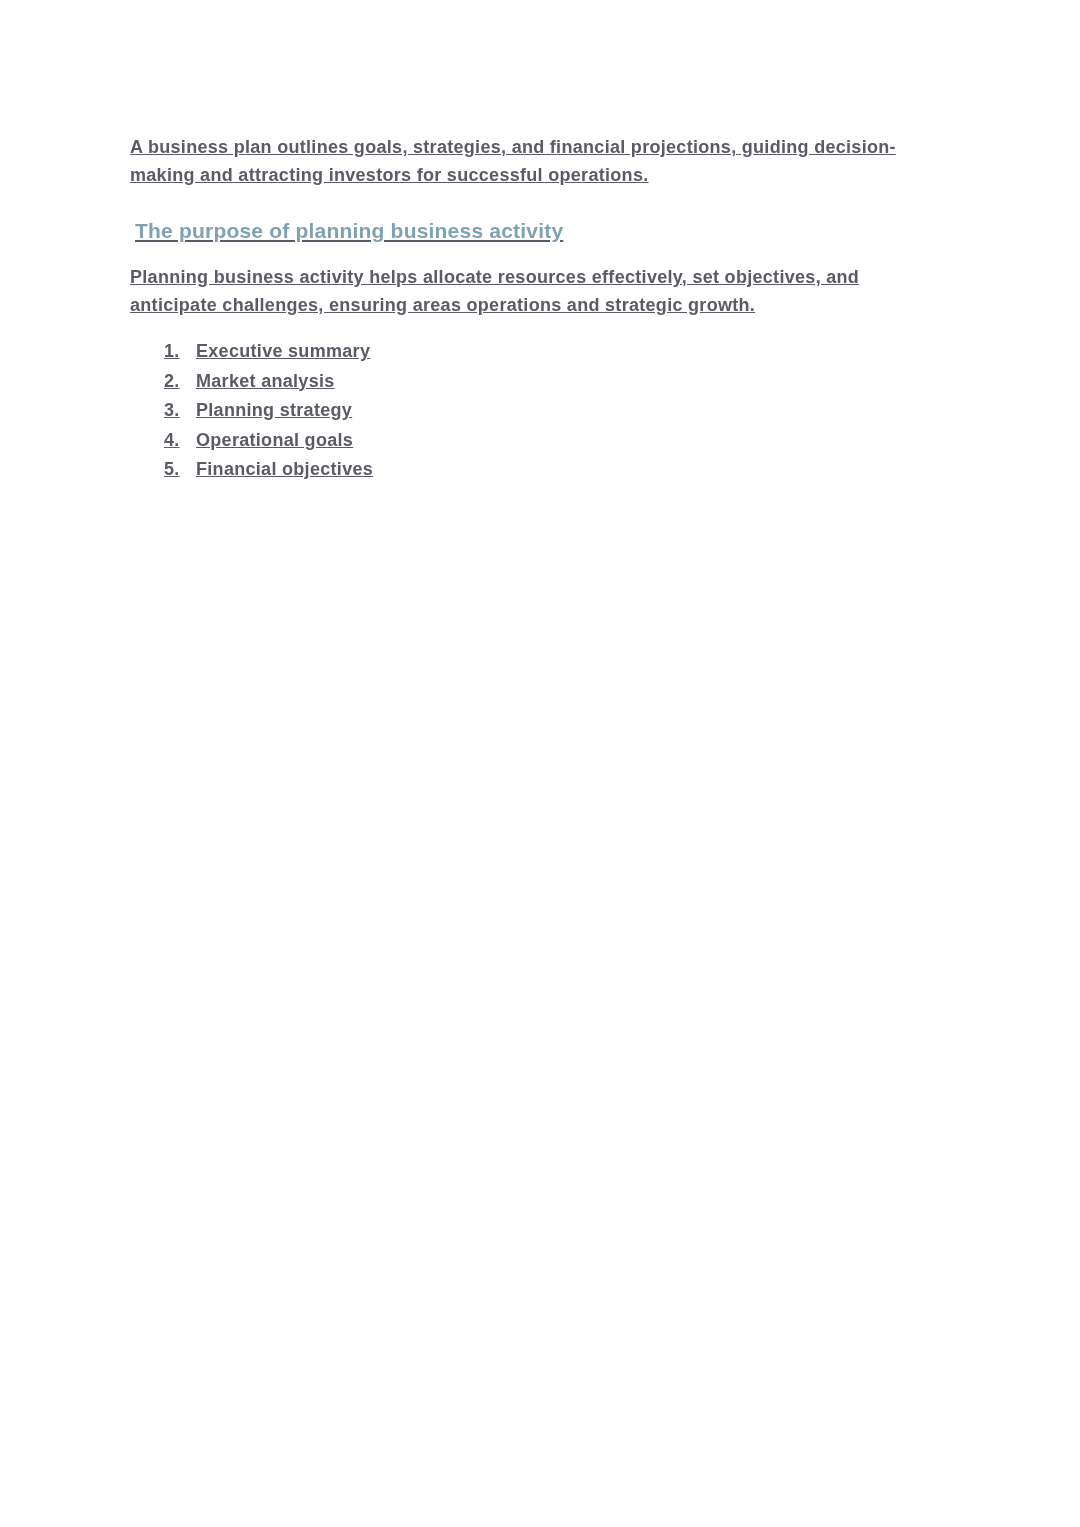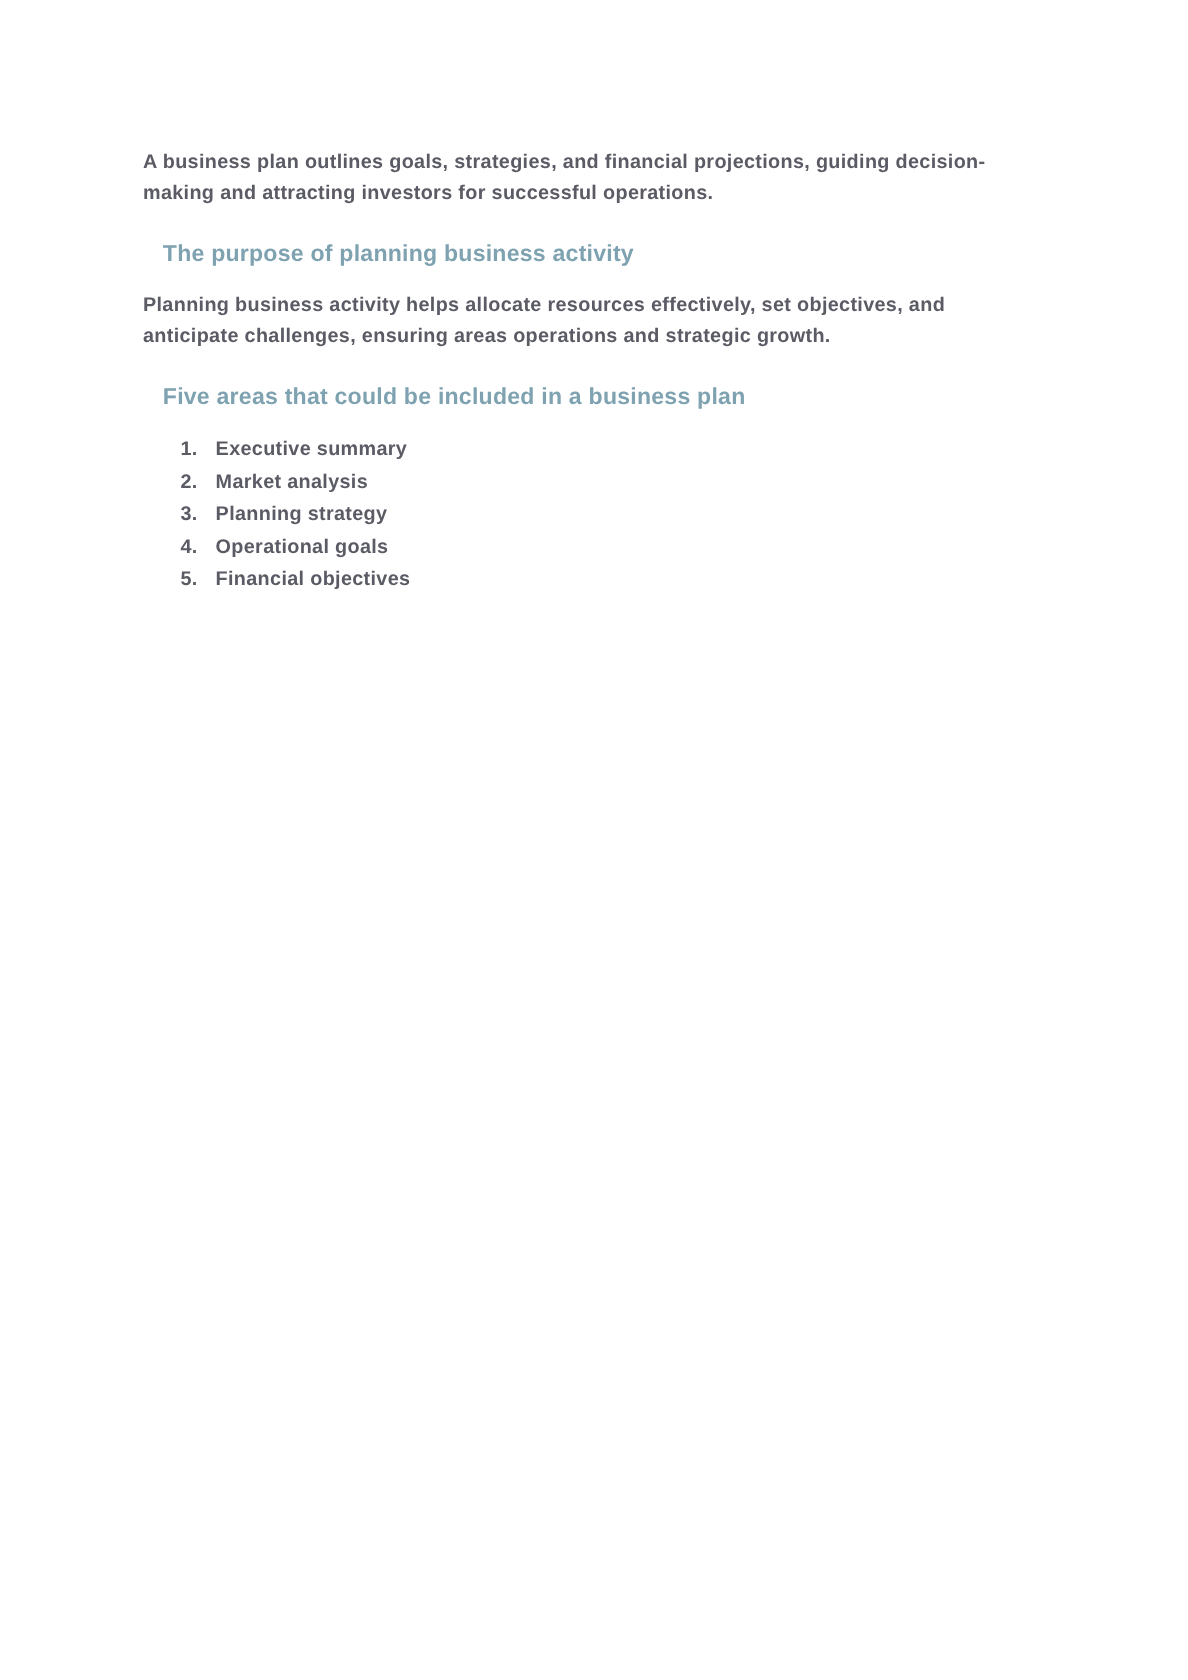--- a/index.html
+++ b/index.html
@@ -18,31 +18,32 @@
     background: var(--page-bg);
     font-family: "Liberation Sans", "DejaVu Sans", sans-serif;
     color: var(--body-color);
     overflow: hidden;
   }
   .page {
     width: 1080px;
     height: 1527px;
     padding: 133px 148px 0 130px;
     background: var(--page-bg);
+    text-decoration: underline;
   }
   .body-paragraph {
     margin: 0;
     font-size: 18px;
     font-weight: 600;
     line-height: 28px;
     letter-spacing: 0.3px;
     color: var(--body-color);
   }
   .section-heading {
-    margin: 27px 0 17px 18px;
+    margin: 27px 0 17px 5px;
     font-size: 21px;
     font-weight: 600;
     line-height: 30px;
     letter-spacing: 0.2px;
     color: var(--heading-color);
   }
   .numbered-list {
     margin: 18px 0 0 0;
     padding: 0;
     list-style: none;
@@ -65,21 +66,20 @@
 <body>
 
 <div class="page">
 
   <p class="body-paragraph">A business plan outlines goals, strategies, and financial projections, guiding decision-making and attracting investors for successful operations.</p>
 
   <h2 class="section-heading">The purpose of planning business activity</h2>
 
   <p class="body-paragraph">Planning business activity helps allocate resources effectively, set objectives, and anticipate challenges, ensuring areas operations and strategic growth.</p>
 
-  <h2 class="section-heading">Five areas that could be included in a business plan</h2>
 
   <ol class="numbered-list">
     <li>
       <span class="num">1.</span>
       <span>Executive summary</span>
     </li>
     <li>
       <span class="num">2.</span>
       <span>Market analysis</span>
     </li>

